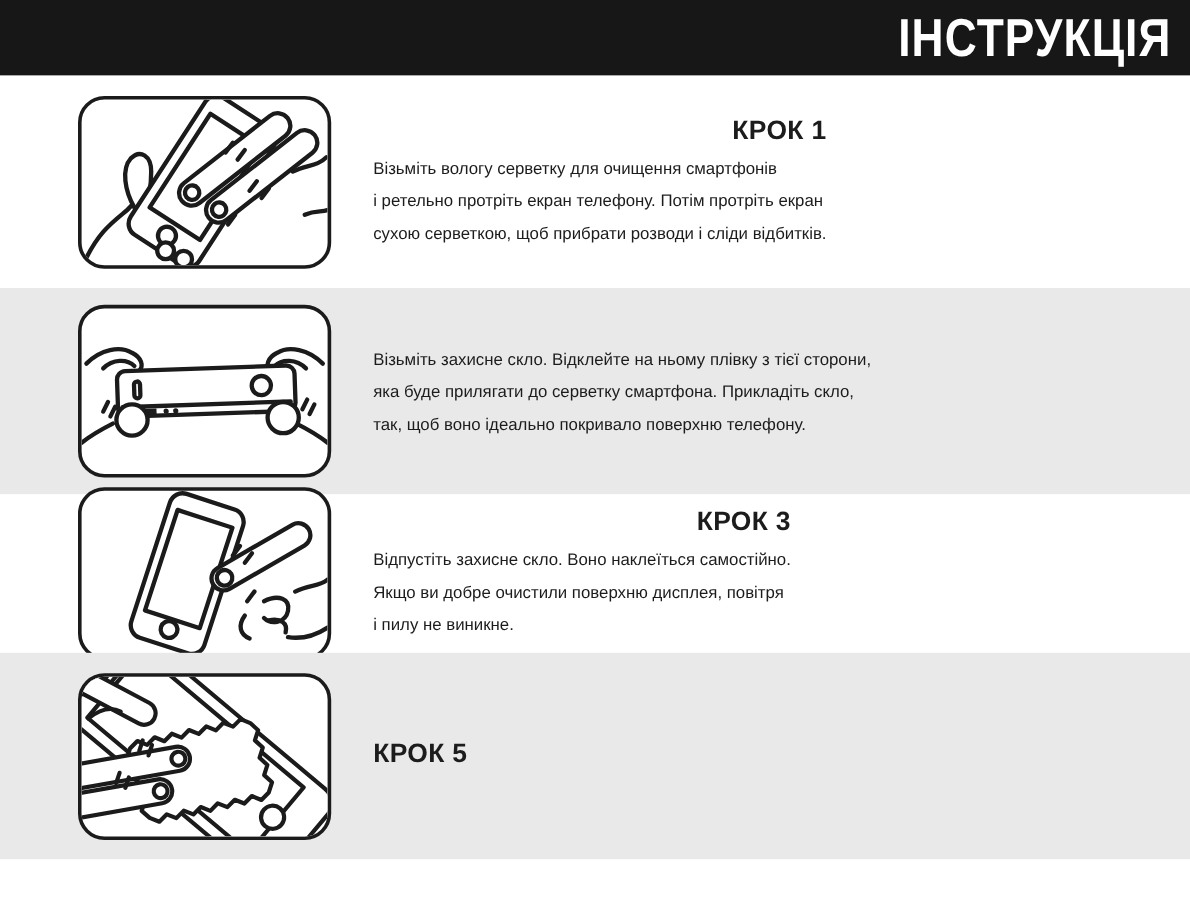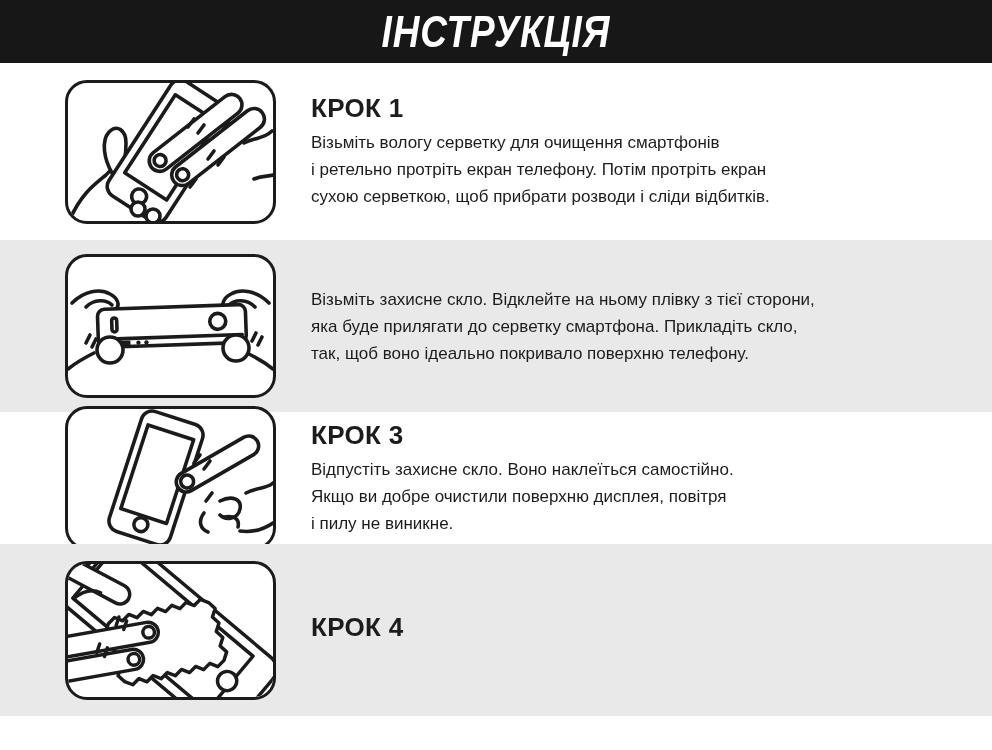--- a/index.html
+++ b/index.html
@@ -3,41 +3,41 @@
 <meta charset="utf-8">
 <style>
   html,body{margin:0;padding:0;}
   body{
     width:992px;height:750px;overflow:hidden;background:#ffffff;
     font-family:"Liberation Sans", sans-serif;color:var(--text-color,#1c1c1c);
   }
   .page{width:992px;height:750px;display:flex;flex-direction:column;}
   .header{
     height:63px;flex:none;background:var(--header-bg,#171717);
-    display:flex;align-items:center;justify-content:center;font-style:italic;
+    display:flex;align-items:center;justify-content:flex-end;
   }
   .header h1{
     margin:0;color:#ffffff;font-size:42px;font-weight:bold;letter-spacing:1px;
     transform:scale(.88,1.06);transform-origin:center;white-space:nowrap;
   }
   .step-row{
     display:flex;align-items:center;padding-left:65px;box-sizing:border-box;flex:none;
     background:var(--stripe-white,#ffffff);
   }
   .step-row.gray{background:var(--stripe-gray,#e9e9e9);}
   .r1{height:177px}.r2{height:172px}.r3{height:132px}.r4{height:172px}
   .figure-box{
     width:205px;height:138px;flex:none;background:#ffffff;
     border:3.5px solid var(--line-color,#1b1b1b);border-radius:22px;overflow:hidden;
   }
   .r4 .figure-box{height:133px}
   .figure-box svg{display:block;width:100%;height:100%;}
   .step-text{margin-left:35px;padding-right:20px;}
-  .step-title{font-size:26px;font-weight:bold;margin:0 0 5px 0;letter-spacing:.3px;}
-  .step-body{font-size:17px;line-height:27px;margin:0;white-space:pre-line;}
+  .step-title{font-size:22px;font-weight:bold;margin:0 0 5px 0;letter-spacing:.3px;text-align:right;}
+  .step-body{font-size:14px;line-height:27px;margin:0;white-space:pre-line;}
 </style>
 </head>
 <body>
 
 <div class="page">
 
   <div class="header">
     <h1>ІНСТРУКЦІЯ</h1>
   </div>
 
@@ -166,17 +166,17 @@
             <rect x="-24" y="89" width="96" height="21" rx="10.5" fill="#fff"></rect>
             <circle cx="82" cy="74.5" r="6" fill="#fff"></circle>
             <circle cx="62" cy="99.5" r="6" fill="#fff"></circle>
           </g>
           <path d="M46,64 l3,-9 M54,68 l3,-9"></path>
           <path d="M26,92 l3,-9 M34,96 l3,-9"></path>
         </g>
       </svg>
     </div>
     <div class="step-text">
-      <h2 class="step-title">КРОК 4</h2>
+      <h2 class="step-title">КРОК 5</h2>
     </div>
   </section>
 
 </div>
 
 </body></html>

